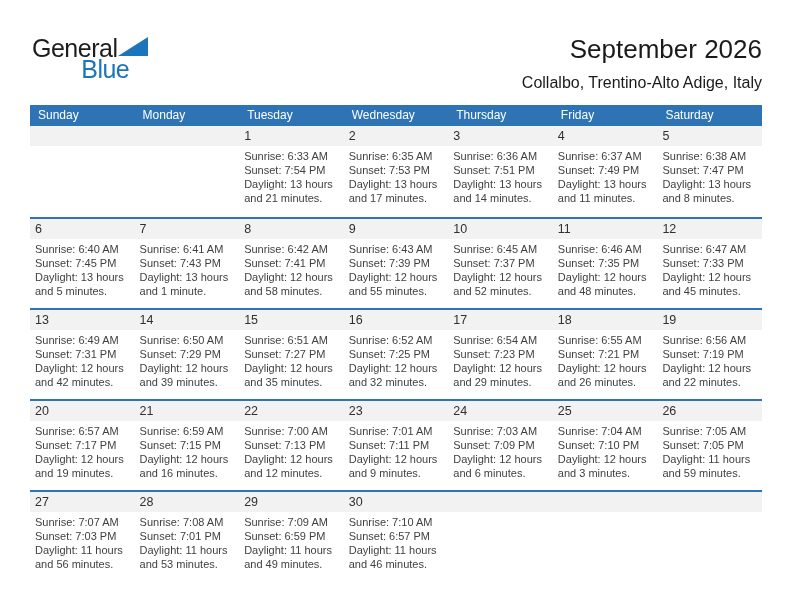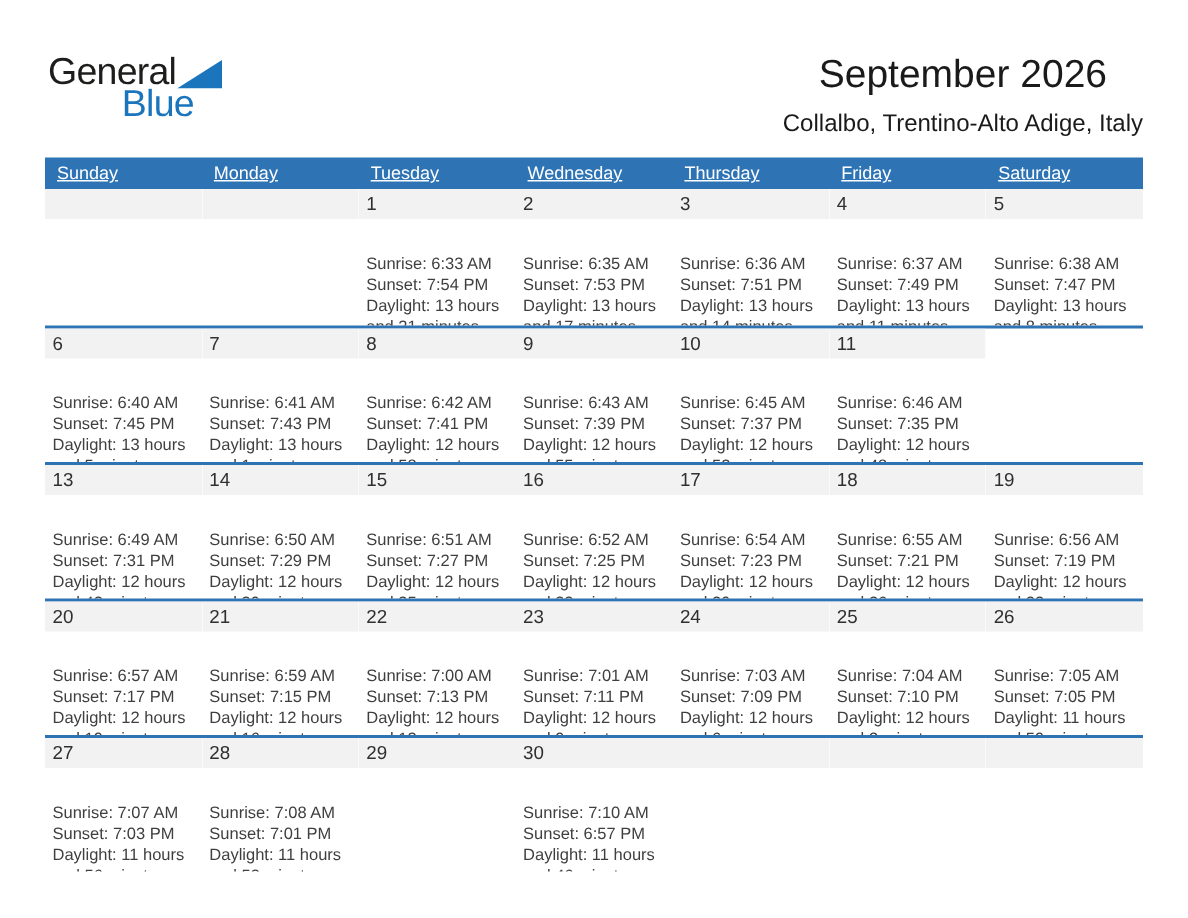--- a/index.html
+++ b/index.html
@@ -15,38 +15,38 @@
   *{margin:0;padding:0;box-sizing:border-box;}
   html,body{background:#ffffff;}
   body{
     width:792px;height:612px;position:relative;overflow:hidden;
     font-family:"Liberation Sans","DejaVu Sans",sans-serif;
   }
   .page{position:absolute;inset:0;background:#ffffff;}
 
   
   .logo{position:absolute;left:32px;top:36px;line-height:1;}
-  .logo-line1{font-size:25px;color:var(--logo-black);letter-spacing:-0.5px;display:flex;align-items:center;}
+  .logo-line1{font-size:25px;color:var(--logo-black);letter-spacing:-0.5px;display:flex;align-items:flex-start;}
   .logo-tri{margin-left:1px;margin-top:1px;display:block;}
   .logo-line2{font-size:25px;color:var(--logo-blue);letter-spacing:-0.5px;margin-left:30px;margin-top:-4px;text-align:center;}
 
   
-  .title-block{position:absolute;right:30px;top:34px;text-align:center;color:#1a1a1a;}
+  .title-block{position:absolute;right:30px;top:34px;text-align:right;color:#1a1a1a;}
   .page-title{font-size:26px;font-weight:400;}
   .page-subtitle{font-size:16px;margin-top:9px;}
 
   
   .calendar{position:absolute;left:30px;top:105px;width:732px;}
   .weekday-row{display:grid;grid-template-columns:repeat(7,1fr);background:var(--header-bg);height:21px;}
-  .day-header{color:var(--header-text);font-size:12px;line-height:21px;padding-left:8px;overflow:hidden;white-space:nowrap;text-decoration:underline;}
+  .day-header{color:var(--header-text);font-size:12px;line-height:21px;padding-left:8px;overflow:hidden;white-space:nowrap;}
   .week-row{display:grid;grid-template-columns:repeat(7,1fr);height:91px;background:#ffffff;}
   .week-row.separated{border-top:2px solid var(--separator);}
   .cell{overflow:hidden;}
   .day-num{height:20px;background:var(--band-bg);font-size:12.5px;line-height:20px;padding-left:5px;color:var(--num-text);}
-  .cell-body{padding:3px 7px 0 5px;margin-top:20px;}
+  .cell-body{padding:3px 7px 0 5px;}
   .cell-line{font-size:11px;line-height:14px;color:var(--body-text);}
 </style>
 </head>
 <body>
 
 <div class="page">
 
   <div class="logo">
     <div class="logo-line1">
       <span>General</span>
@@ -165,20 +165,28 @@
             </div>
           </div>
           <div class="cell">
             <div class="day-num">11</div>
             <div class="cell-body">
               <div class="cell-line">Sunrise: 6:46 AM</div>
               <div class="cell-line">Sunset: 7:35 PM</div>
               <div class="cell-line">Daylight: 12 hours and 48 minutes.</div>
             </div>
           </div>
+          <div class="cell">
+            <div class="day-num">12</div>
+            <div class="cell-body">
+              <div class="cell-line">Sunrise: 6:47 AM</div>
+              <div class="cell-line">Sunset: 7:33 PM</div>
+              <div class="cell-line">Daylight: 12 hours and 45 minutes.</div>
+            </div>
+          </div>
         </div>
         <div class="week-row separated">
           <div class="cell">
             <div class="day-num">13</div>
             <div class="cell-body">
               <div class="cell-line">Sunrise: 6:49 AM</div>
               <div class="cell-line">Sunset: 7:31 PM</div>
               <div class="cell-line">Daylight: 12 hours and 42 minutes.</div>
             </div>
           </div>
@@ -301,20 +309,25 @@
           <div class="cell">
             <div class="day-num">28</div>
             <div class="cell-body">
               <div class="cell-line">Sunrise: 7:08 AM</div>
               <div class="cell-line">Sunset: 7:01 PM</div>
               <div class="cell-line">Daylight: 11 hours and 53 minutes.</div>
             </div>
           </div>
           <div class="cell">
             <div class="day-num">29</div>
+            <div class="cell-body">
+              <div class="cell-line">Sunrise: 7:09 AM</div>
+              <div class="cell-line">Sunset: 6:59 PM</div>
+              <div class="cell-line">Daylight: 11 hours and 49 minutes.</div>
+            </div>
           </div>
           <div class="cell">
             <div class="day-num">30</div>
             <div class="cell-body">
               <div class="cell-line">Sunrise: 7:10 AM</div>
               <div class="cell-line">Sunset: 6:57 PM</div>
               <div class="cell-line">Daylight: 11 hours and 46 minutes.</div>
             </div>
           </div>
           <div class="cell">

